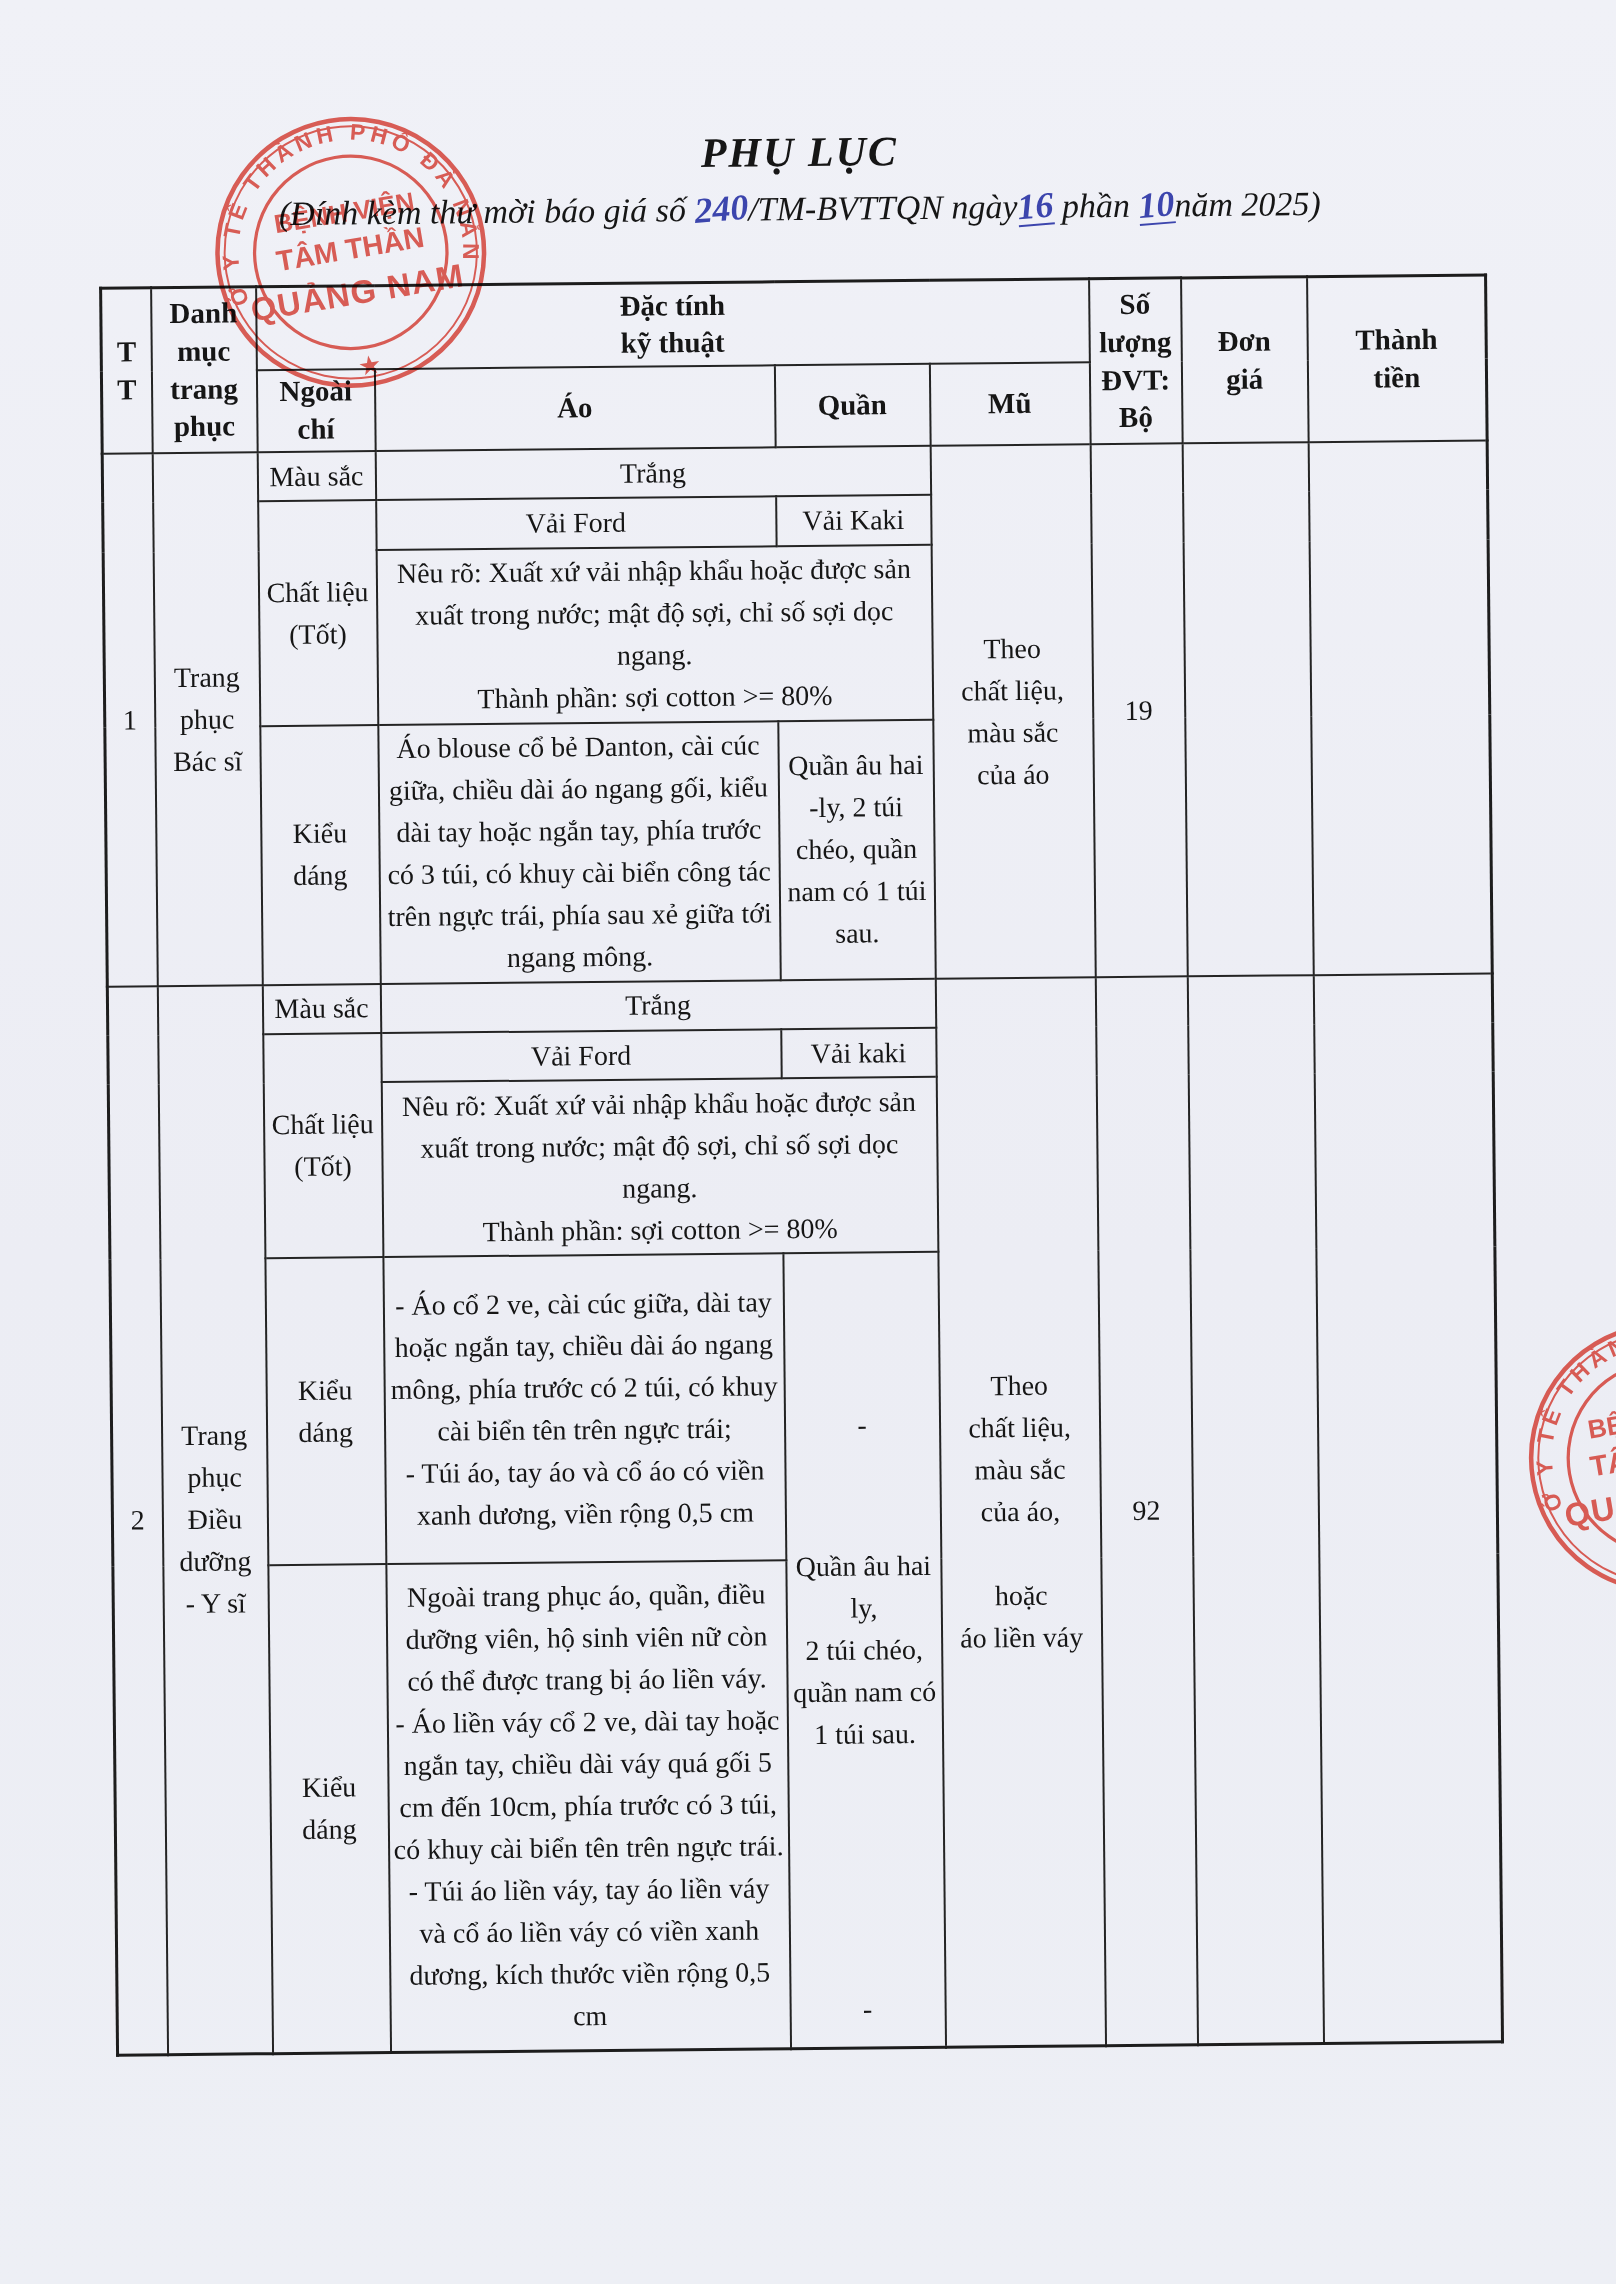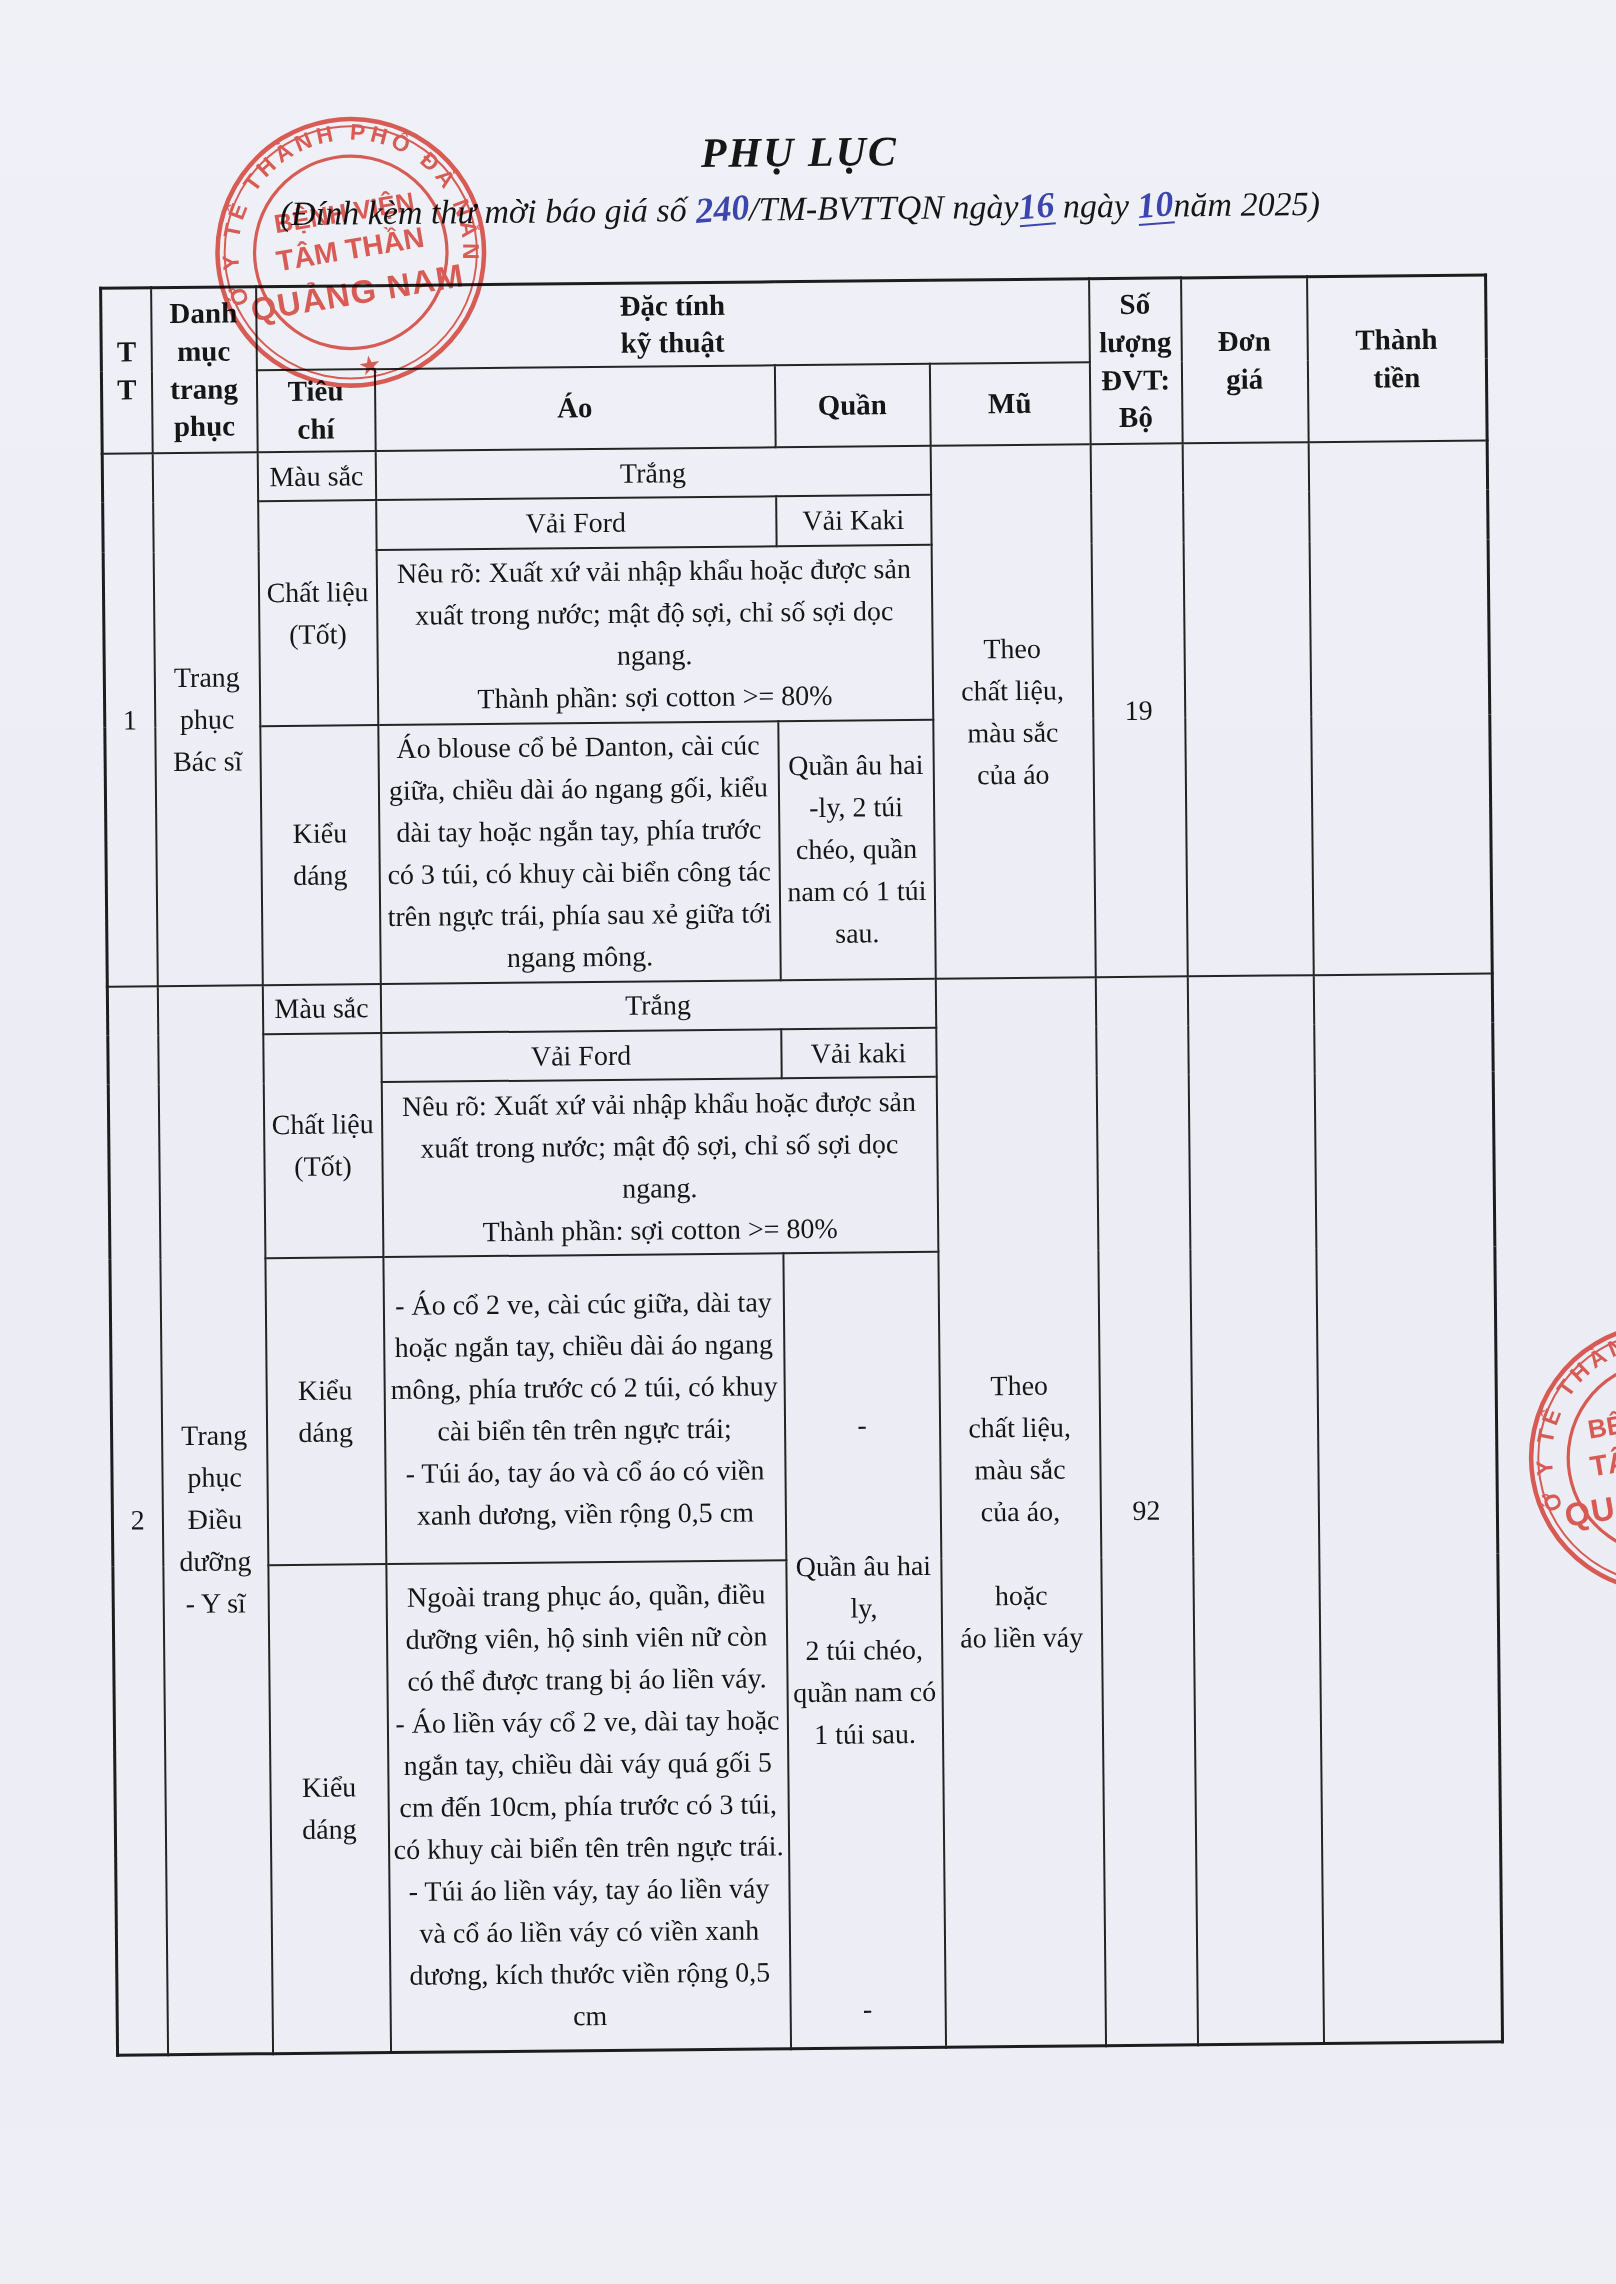--- a/index.html
+++ b/index.html
@@ -67,21 +67,21 @@
   #stamp2{left:1518px;top:1323px;transform:rotate(-9deg);}
   .stamp text{font-family:"Liberation Sans","DejaVu Sans",sans-serif;font-weight:bold;}
 </style>
 </head>
 <body>
 
 <div id="sheet">
 
   <div class="title">PHỤ LỤC</div>
 
-  <div class="subtitle"><span>(Đính kèm thư mời báo giá số </span><span class="hand">240</span><span>/TM-BVTTQN ngày</span><span class="hand u">16</span><span> ngày </span><span class="hand u">10</span><span>năm 2025)</span></div>
+  <div class="subtitle"><span>(Đính kèm thư mời báo giá số </span><span class="hand">240</span><span>/TM-BVTTQN ngày</span><span class="hand u">16</span><span> phần </span><span class="hand u">10</span><span>năm 2025)</span></div>
 
   <table class="main">
     <colgroup>
       <col style="width:50px">
         <col style="width:105px">
         <col style="width:118px">
       <col style="width:400px">
         <col style="width:155px">
         <col style="width:160px">
       <col style="width:92px">
@@ -102,21 +102,21 @@
       <th rowspan="2" class="pre">Số
 lượng
 ĐVT:
 Bộ</th>
       <th rowspan="2" class="pre">Đơn
 giá</th>
       <th rowspan="2" class="pre">Thành
 tiền</th>
     </tr>
     <tr class="h-hr2">
-      <th class="pre">Tiêu
+      <th class="pre">Ngoài
 chí</th>
       <th>Áo</th>
       <th>Quần</th>
       <th>Mũ</th>
     </tr>
 
     <tr class="h-r1a">
       <td rowspan="4">1</td>
       <td rowspan="4" class="pre">Trang
 phục

